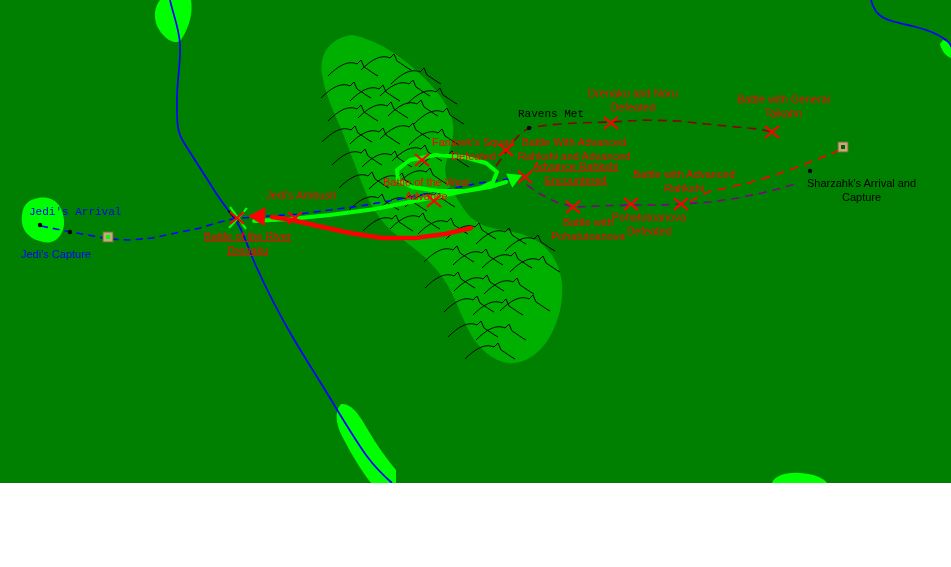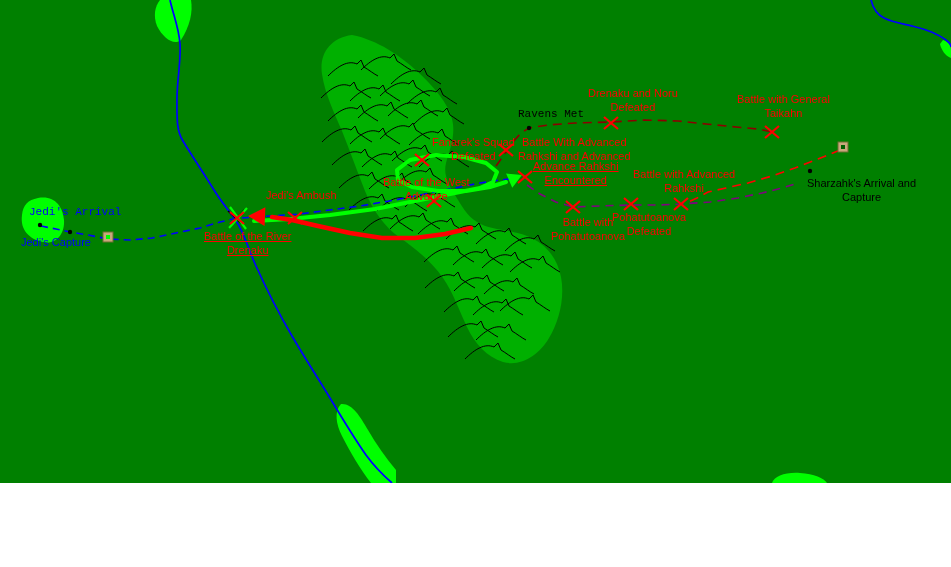--- a/index.html
+++ b/index.html
@@ -108,21 +108,21 @@
       <div class="map-label c-black" style="left: 518px; top: 107px; font-family: Liberation Mono, monospace;">
         <div>Ravens Met</div>
       </div>
       <div class="map-label c-black" style="left: 807px; top: 176px;">
         <div>Sharzahk's Arrival and</div>
         <div>Capture</div>
       </div>
       <div class="map-label c-blue" style="left: 29px; top: 205px; font-family: Liberation Mono, monospace;">
         <div>Jedi's Arrival</div>
       </div>
-      <div class="map-label c-blue" style="left: 21px; top: 235px;">
+      <div class="map-label c-blue" style="left: 21px; top: 247px;">
         <div>Jedi's Capture</div>
       </div>
       <div class="map-label c-red" style="left: 204px; top: 229px; text-decoration: underline;">
         <div>Battle of the River</div>
         <div>Drenaku</div>
       </div>
       <div class="map-label c-red" style="left: 266px; top: 188px;">
         <div>Jedi's Ambush</div>
       </div>
       <div class="map-label c-red" style="left: 383px; top: 175px;">

